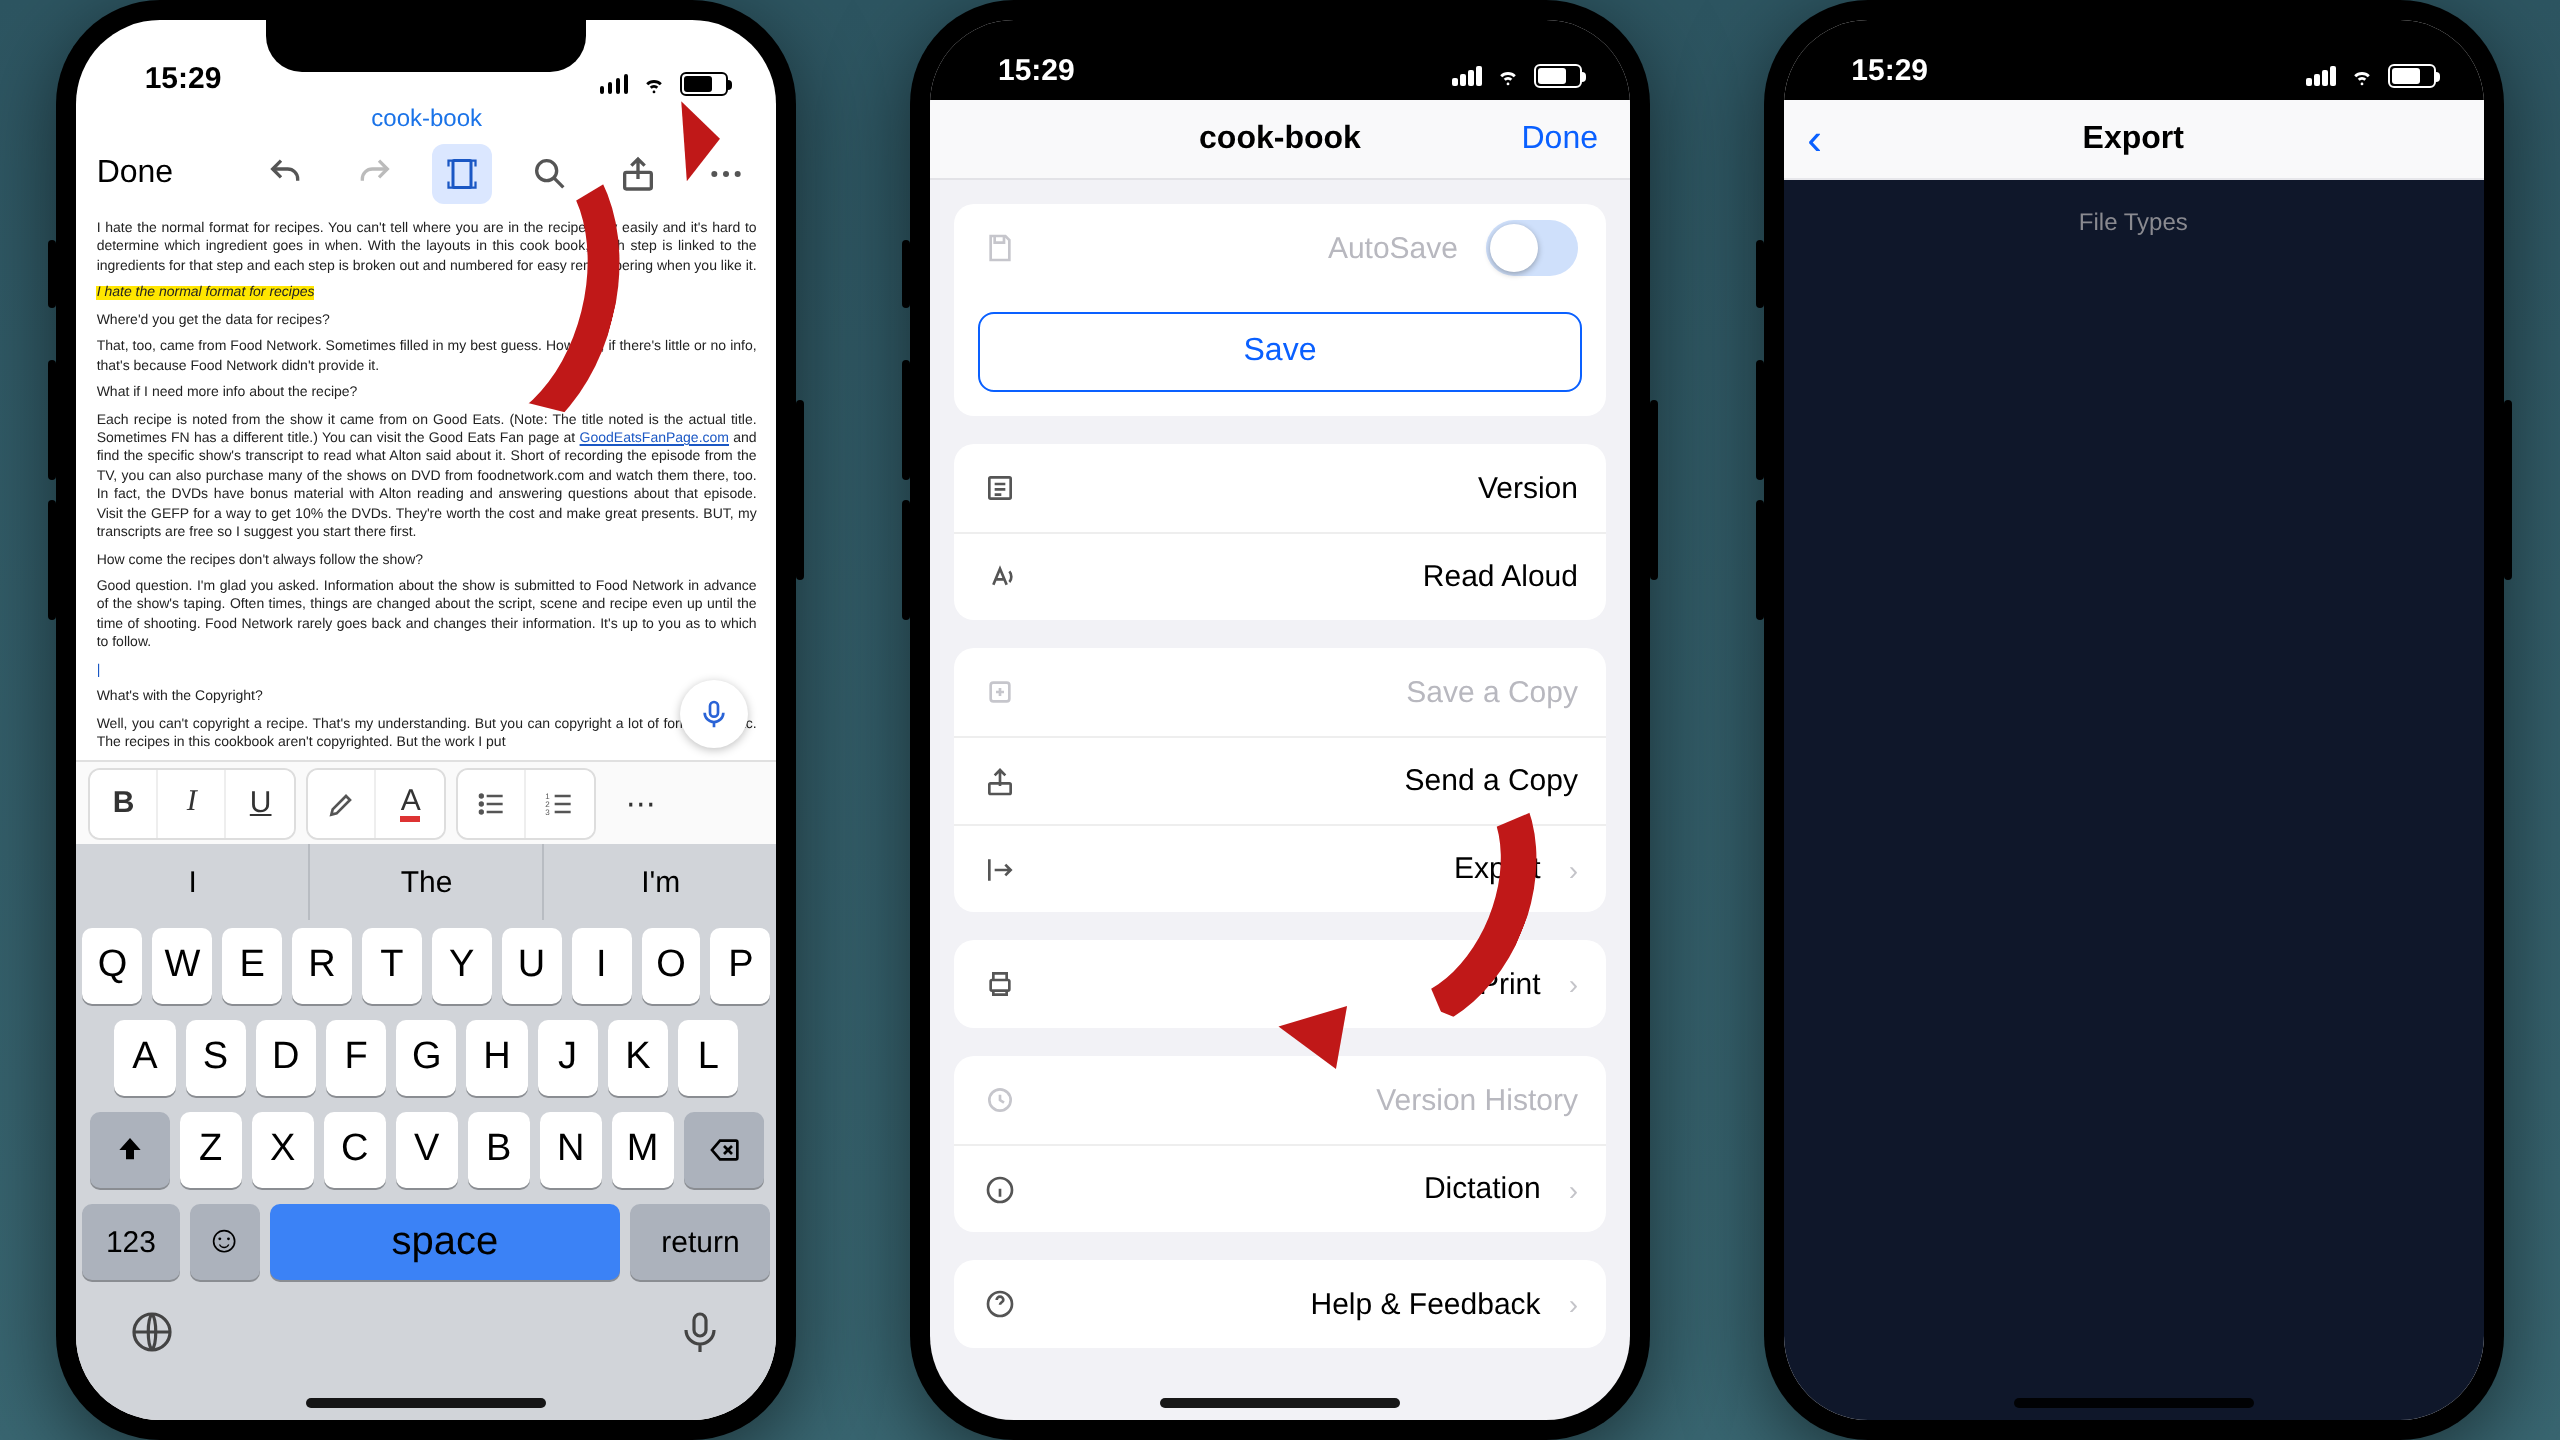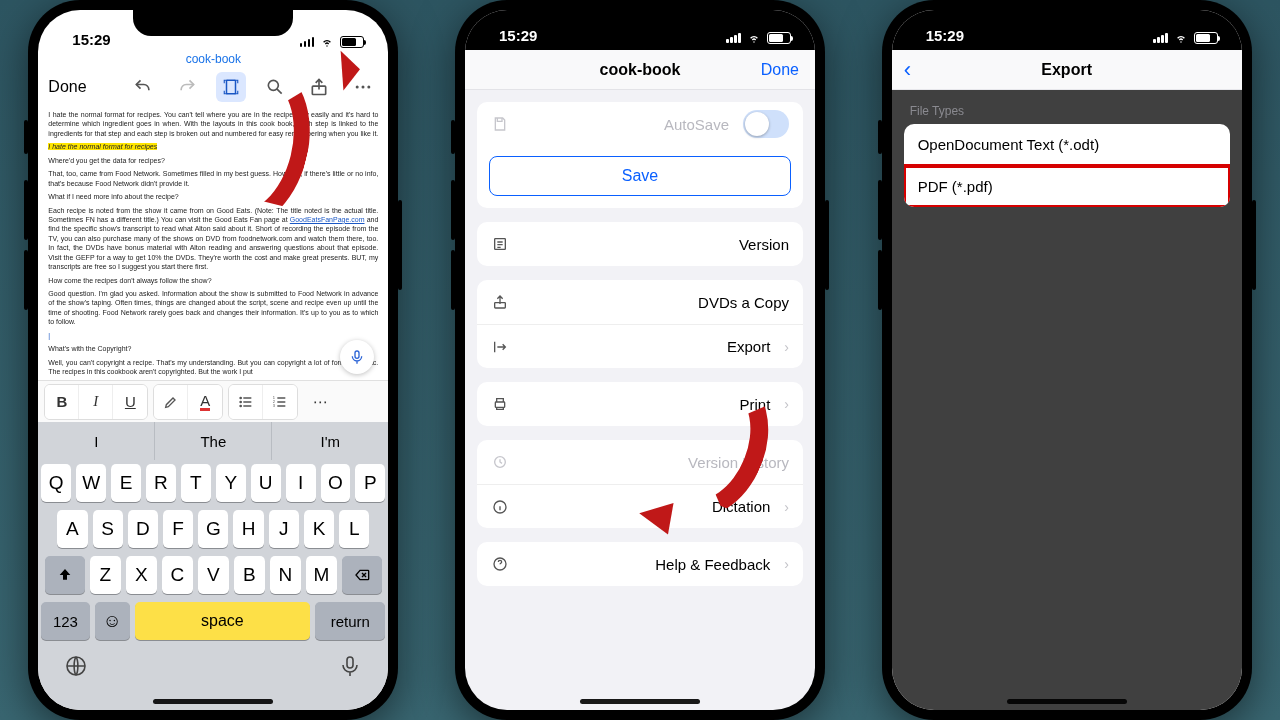--- a/index.html
+++ b/index.html
@@ -47,21 +47,21 @@
   .fmt-grp .fmt-btn{ border:0; border-radius:0; border-right:1px solid #eee;}
   .fmt-grp .fmt-btn:last-child{border-right:0;}
   .kb { background:#d1d4d9; padding-bottom:20px;}
   .kb-sugg { display:flex; height:38px;}
   .kb-sugg div { flex:1; display:flex; align-items:center; justify-content:center; font-size:15px; color:#000; border-right:1px solid #b8bcc2;}
   .kb-sugg div:last-child{border:0;}
   .kb-rows { padding:4px 3px 0 3px;}
   .kb-row { display:flex; gap:5px; justify-content:center; margin-bottom:8px;}
   .key { background:#fff; border-radius:5px; box-shadow:0 1px 0 #8a8d92; height:38px; display:flex; align-items:center; justify-content:center; font-size:19px; flex:1; max-width:31px;}
   .key.spec { background:#acb2bc; color:#000; max-width:40px;}
-  .key.space { background:#fde047; max-width:none; flex:4; font-size:16px;}
+  .key.space { background:#3b82f6; max-width:none; flex:4; font-size:20px;}
   .key.ret { background:#acb2bc; max-width:none; flex:1.6; font-size:15px;}
   .key.num { background:#acb2bc; max-width:none; flex:1.1; font-size:15px;}
   .key.emoji{ background:#acb2bc; max-width:none; flex:.8;}
   .kb-bottom { display:flex; justify-content:space-between; padding:6px 26px 0 26px; height:42px;}
   .kb-bottom svg { width:24px; height:24px;}
   .arrow1-head { position:absolute; top:40px; right:28px; width:0; height:0; border-left:18px solid #c01818; border-top:20px solid transparent; border-bottom:20px solid transparent; transform:rotate(-4deg); z-index:61;}
   .arrow1-curve { position:absolute; top:50px; left:150px; width:120px; height:170px; border:16px solid transparent; border-right:16px solid #c01818; border-radius:50%; transform:rotate(14deg); z-index:59; clip-path: polygon(50% 0,100% 0,100% 80%,50% 80%);}
 
   
   .p2-screen { background:#f2f2f6;}
@@ -83,21 +83,21 @@
   .toggle.off { background:#e0e0e5;} .toggle.off::after{ left:2px;}
   .save-btn { margin:2px 2px 0 2px; height:40px; border:1px solid #0a60ff; color:#0a60ff; border-radius:8px; display:flex; align-items:center; justify-content:center; font-size:16px;}
   .arrow2 { position:absolute; top:280px; right:40px; width:140px; height:180px; z-index:60; pointer-events:none;}
   .arrow2-curve { position:absolute; top:0; right:10px; width:110px; height:150px; border:18px solid transparent; border-right:18px solid #c01818; border-radius:50%; transform:rotate(22deg); clip-path:polygon(50% 0,100% 0,100% 85%,40% 85%);}
   .arrow2-head { position:absolute; bottom:18px; left:4px; width:0; height:0; border-right:32px solid #c01818; border-top:16px solid transparent; border-bottom:16px solid transparent; transform:rotate(10deg);}
 
   
   .p3-nav { height:40px; display:flex; align-items:center; justify-content:center; position:relative; background:#f9f9fa; border-bottom:1px solid #e7e7eb;}
   .p3-nav-title { font-size:16px; font-weight:600;}
   .p3-back { position:absolute; left:12px; color:#0a60ff; font-size:22px; line-height:1;}
-  .p3-body { flex:1; background:#404040; padding:14px 12px;}
+  .p3-body { flex:1; background:#0f172a; padding:14px 12px;text-align:center;}
   .sect-title { font-size:12px; color:#8a8a90; margin:0 6px 6px 6px;}
   .p3-item { background:#fff; padding:12px 14px; font-size:15px; border-bottom:1px solid #ececef;}
   .p3-card { border-radius:10px; overflow:hidden;}
   .p3-item:last-child{ border-bottom:0;}
   .red-box { outline:4px solid #d60000; outline-offset:-2px;}
 </style>
 </head>
 <body>
 
 <div class="phone">
@@ -353,31 +353,49 @@
     <div class="card">
       <div class="row">
         <span class="row-ic">
               <svg width="16" height="16" viewBox="0 0 24 24" fill="none" stroke="#555" stroke-width="2">
                 <rect x="4" y="4" width="16" height="16" rx="1"></rect>
                 <path d="M8 9h8M8 13h8M8 17h5"></path>
               </svg>
             </span>
         <span class="row-label">Version</span>
       </div>
-    </div>
-
-    <div class="card">
+      <div class="row">
+        <span class="row-ic">
+              <svg width="16" height="16" viewBox="0 0 24 24" fill="none" stroke="#555" stroke-width="2">
+                <path d="M7 17l5-12 5 12M9 13h6"></path>
+                <path d="M19 7c2 2 2 6 0 8"></path>
+              </svg>
+            </span>
+        <span class="row-label">Read Aloud</span>
+      </div>
+    </div>
+
+    <div class="card">
+      <div class="row dim">
+        <span class="row-ic">
+              <svg width="16" height="16" viewBox="0 0 24 24" fill="none" stroke="#c6c6cc" stroke-width="2">
+                <rect x="5" y="5" width="14" height="14" rx="2"></rect>
+                <path d="M12 9v6M9 12h6"></path>
+              </svg>
+            </span>
+        <span class="row-label">Save a Copy</span>
+      </div>
       <div class="row">
         <span class="row-ic">
               <svg width="16" height="16" viewBox="0 0 24 24" fill="none" stroke="#555" stroke-width="2">
                 <path d="M12 3v12M8 7l4-4 4 4"></path>
                 <rect x="4" y="13" width="16" height="8" rx="1"></rect>
               </svg>
             </span>
-        <span class="row-label">DVDs a Copy</span>
+        <span class="row-label">Send a Copy</span>
       </div>
       <div class="row">
         <span class="row-ic">
               <svg width="16" height="16" viewBox="0 0 24 24" fill="none" stroke="#555" stroke-width="2">
                 <path d="M4 4v16M8 12h12M16 8l4 4-4 4"></path>
               </svg>
             </span>
         <span class="row-label">Export</span>
         <span class="chev">›</span>
       </div>
@@ -465,20 +483,16 @@
           </span>
     </span>
   </div>
 
   <div class="p3-nav">
     <span class="p3-back">‹</span>
     <span class="p3-nav-title">Export</span>
   </div>
   <div class="p3-body">
     <div class="sect-title">File Types</div>
-    <div class="p3-card">
-      <div class="p3-item">OpenDocument Text (*.odt)</div>
-      <div class="p3-item red-box">PDF (*.pdf)</div>
-    </div>
   </div>
   <div class="home-ind"></div>
  </div>
 </div>
 
 </body></html>

